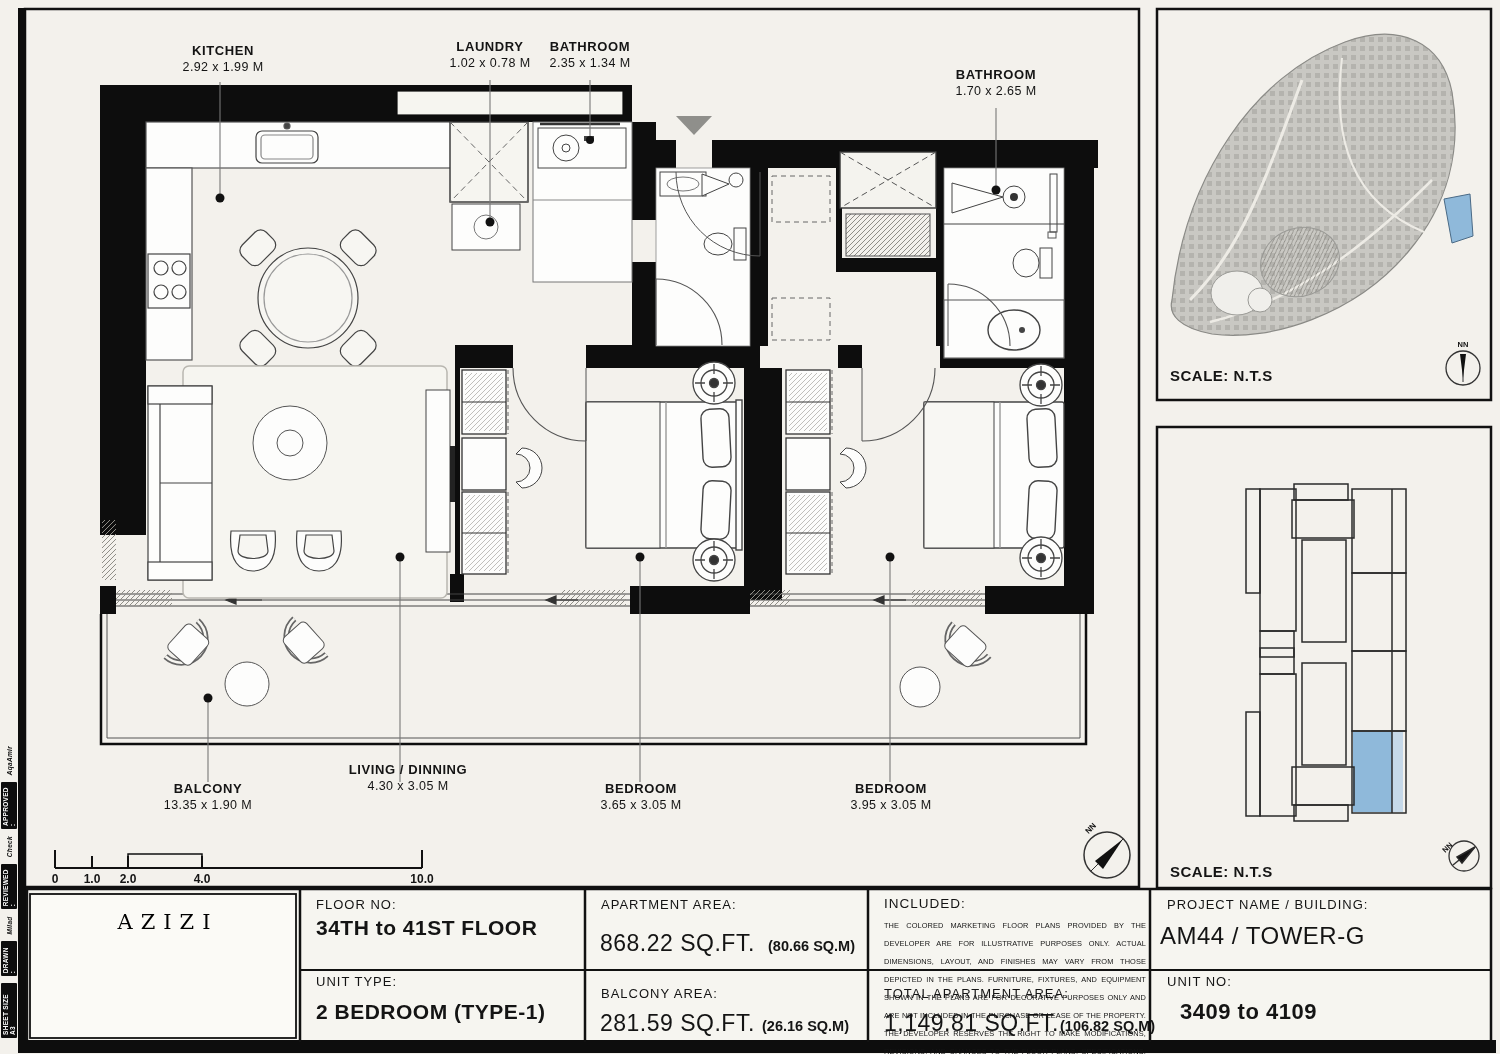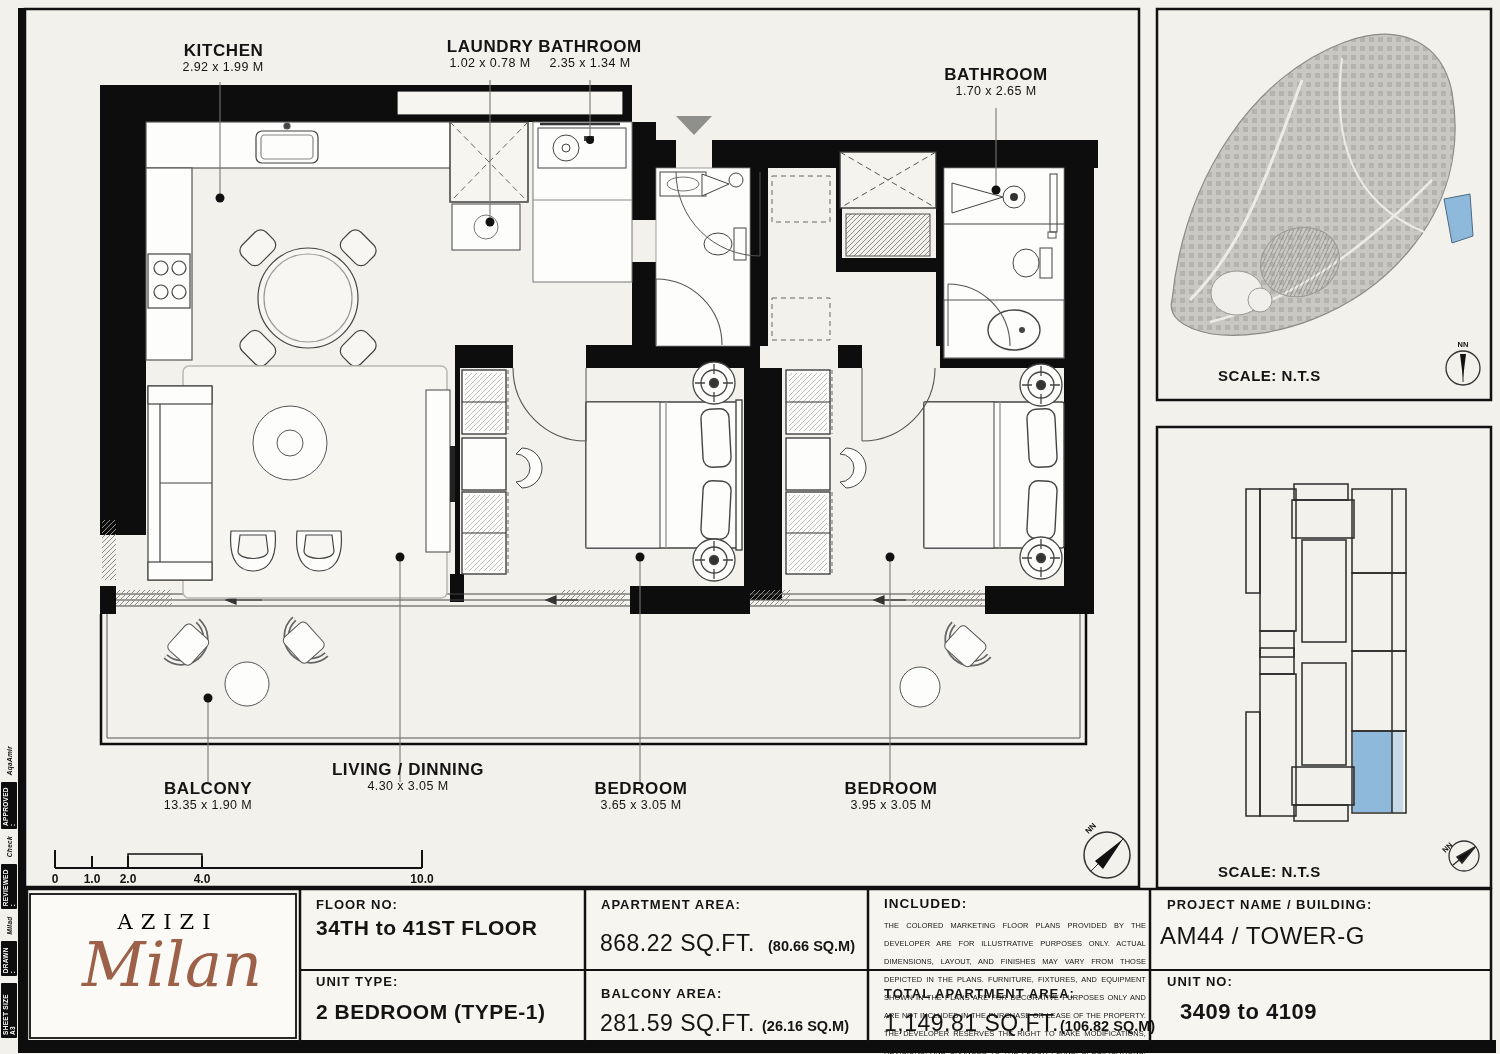--- a/index.html
+++ b/index.html
@@ -2,29 +2,29 @@
 <html><head>
 <meta charset="utf-8">
 <style>
   html,body{margin:0;padding:0;background:#e8e6e0;}
   .sheet{position:relative;width:1500px;height:1054px;background:#f3f1ec;overflow:hidden;
          font-family:"Liberation Sans",sans-serif;color:#141414;}
   svg.drawing{position:absolute;left:0;top:0;}
   .txt{position:absolute;white-space:nowrap;}
   
   .rlbl{position:absolute;transform:translateX(-50%);text-align:center;}
-  .rname{font-size:17px;font-weight:700;letter-spacing:.6px;line-height:17px;text-align:right;}
+  .rname{font-size:13px;font-weight:700;letter-spacing:.6px;line-height:17px;}
   .rdims{font-size:12.5px;font-weight:500;letter-spacing:.4px;line-height:17px;}
   
   .tick{position:absolute;top:872px;transform:translateX(-50%);font-size:12px;font-weight:600;}
   
-  .scale-lbl{font-size:15px;font-weight:700;letter-spacing:.5px;margin-left:48px;}
+  .scale-lbl{font-size:15px;font-weight:700;letter-spacing:.5px;}
   .compass-lbl{font-size:8px;font-weight:700;letter-spacing:0;}
   
-  .tb-label{font-size:13px;font-weight:700;letter-spacing:1px;}
+  .tb-label{font-size:13px;font-weight:400;letter-spacing:1px;}
   .tb-big{font-size:21px;font-weight:700;letter-spacing:.5px;}
   .tb-huge{font-size:23px;font-weight:400;letter-spacing:.5px;}
   .tb-metric{font-size:14.5px;font-weight:600;}
   .disc-text{position:absolute;width:262px;font-size:7.4px;line-height:18px;font-weight:500;
              letter-spacing:.1px;text-align:justify;white-space:normal;}
   .logo-azizi{position:absolute;transform:translateX(-50%);font-family:"DejaVu Serif",serif;
               font-size:21px;letter-spacing:8px;color:#000000;}
   .logo-milan{position:absolute;transform:translateX(-50%);font-family:"DejaVu Serif",serif;
               font-style:italic;font-size:62px;color:#9c6148;line-height:60px;}
   
@@ -461,21 +461,20 @@
 <span class="tick" style="left:422px">10.0</span>
 
 <span class="txt compass-lbl" style="left:1085px;top:824px;transform:rotate(-45deg)">NN</span>
 <span class="txt compass-lbl" style="left:1463px;top:340px;transform:translateX(-50%);font-size:7.5px">NN</span>
 <span class="txt compass-lbl" style="left:1442px;top:843px;transform:rotate(-45deg);font-size:7.5px">NN</span>
 
 <span class="txt scale-lbl" style="left:1170px;top:367px">SCALE: N.T.S</span>
 <span class="txt scale-lbl" style="left:1170px;top:863px">SCALE: N.T.S</span>
 
 <span class="logo-azizi" style="left:168px;top:910px">AZIZI</span>
-<span class="logo-milan" style="left:172px;top:935px">Milan</span>
 
 <span class="txt tb-label" style="left:316px;top:897px">FLOOR NO:</span>
 <span class="txt tb-big" style="left:316px;top:916px">34TH to 41ST FLOOR</span>
 <span class="txt tb-label" style="left:316px;top:974px">UNIT TYPE:</span>
 <span class="txt tb-big" style="left:316px;top:1000px">2 BEDROOM (TYPE-1)</span>
 
 <span class="txt tb-label" style="left:601px;top:897px">APARTMENT AREA:</span>
 <span class="txt tb-huge" style="left:600px;top:930px">868.22 SQ.FT.</span>
 <span class="txt tb-metric" style="left:768px;top:938px">(80.66 SQ.M)</span>
 <span class="txt tb-label" style="left:601px;top:986px">BALCONY AREA:</span>

